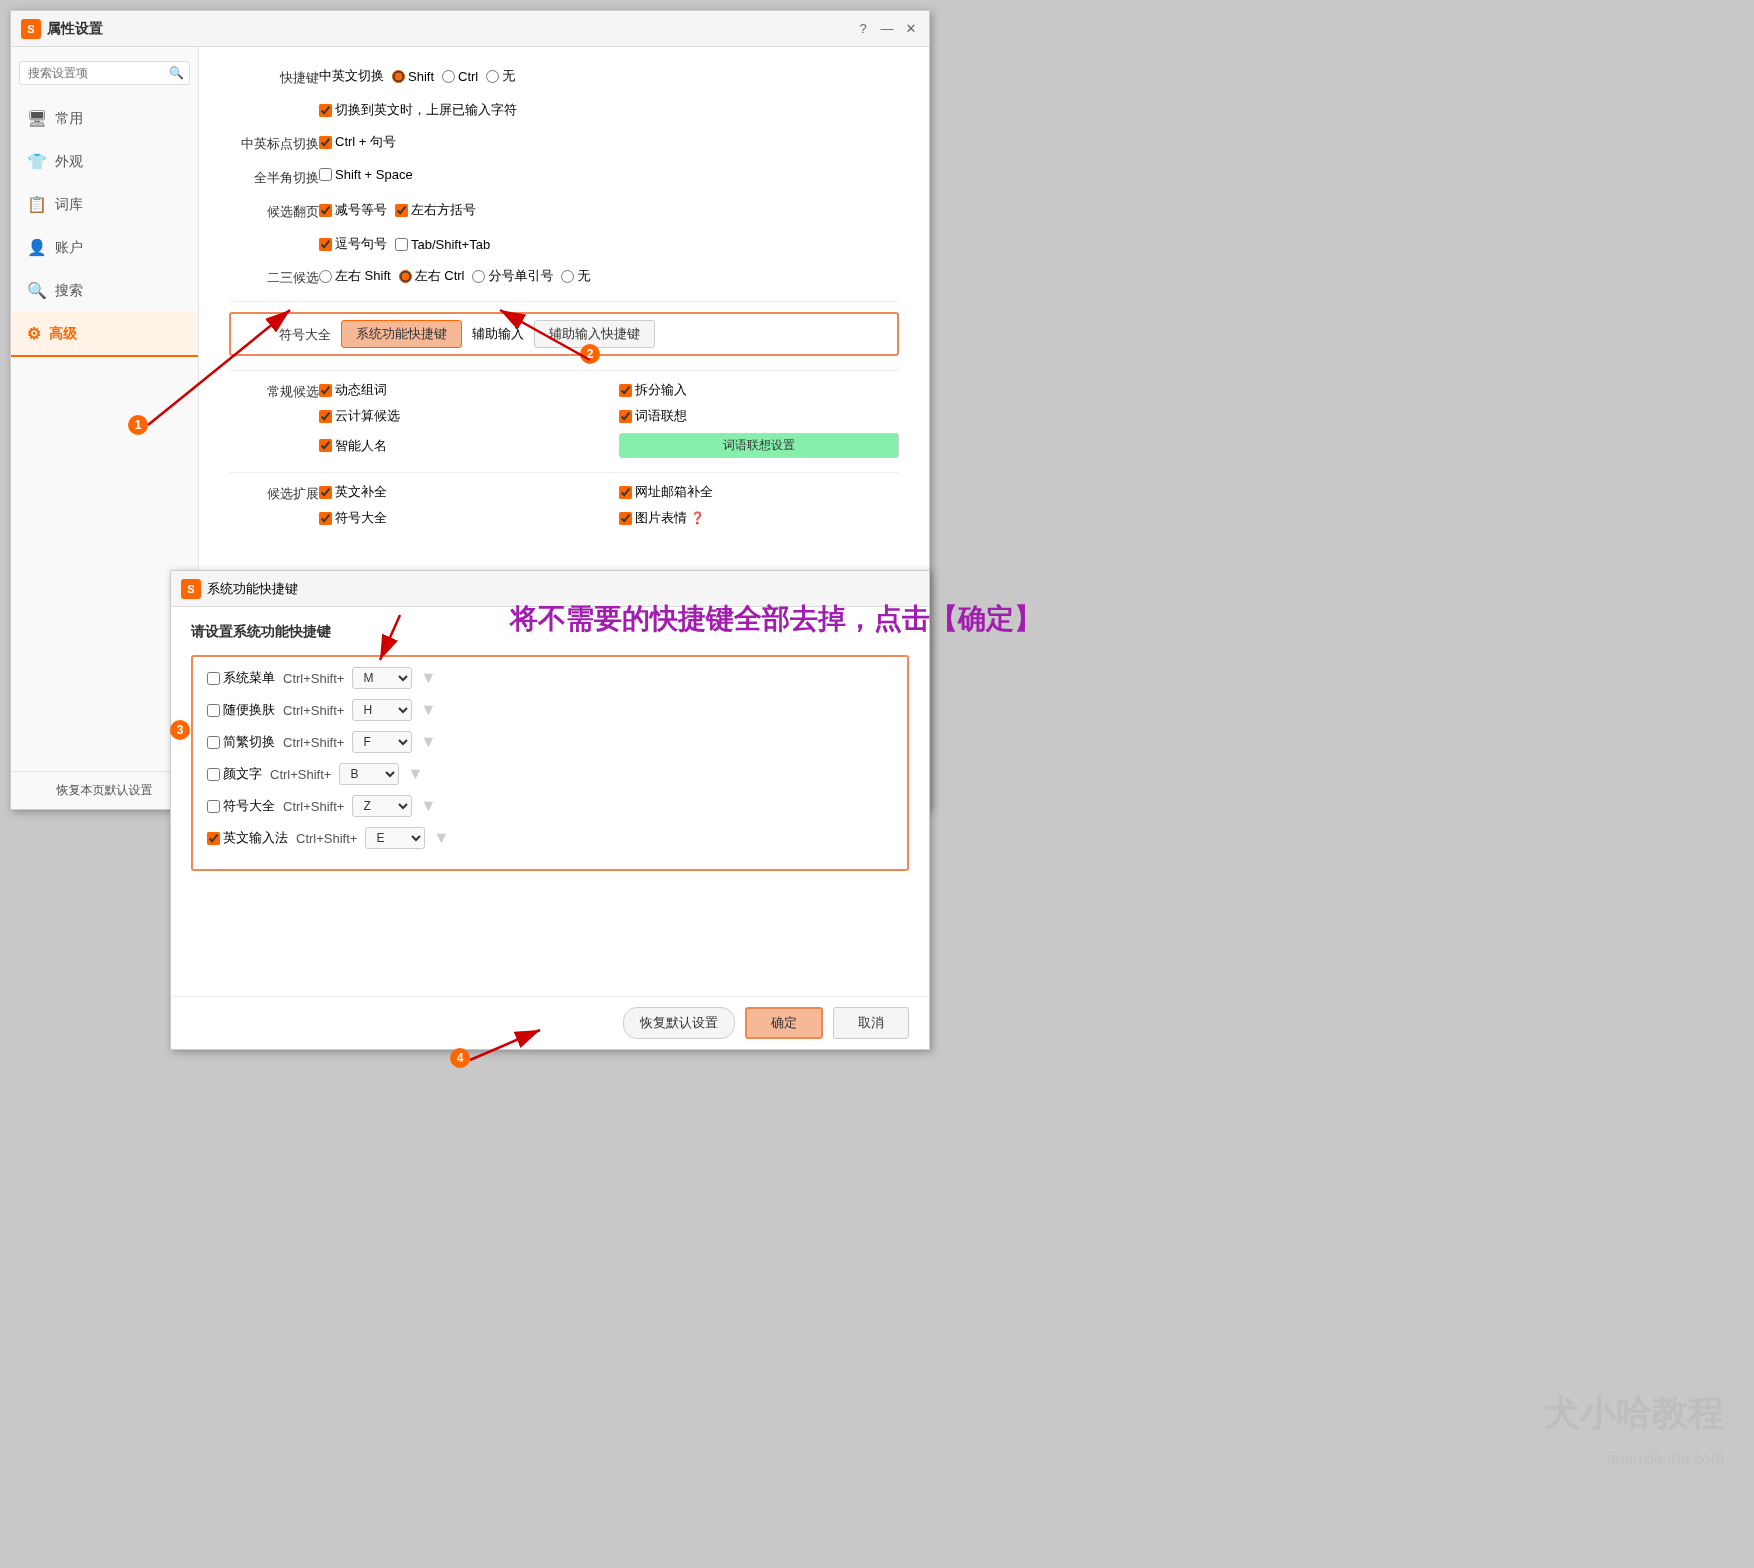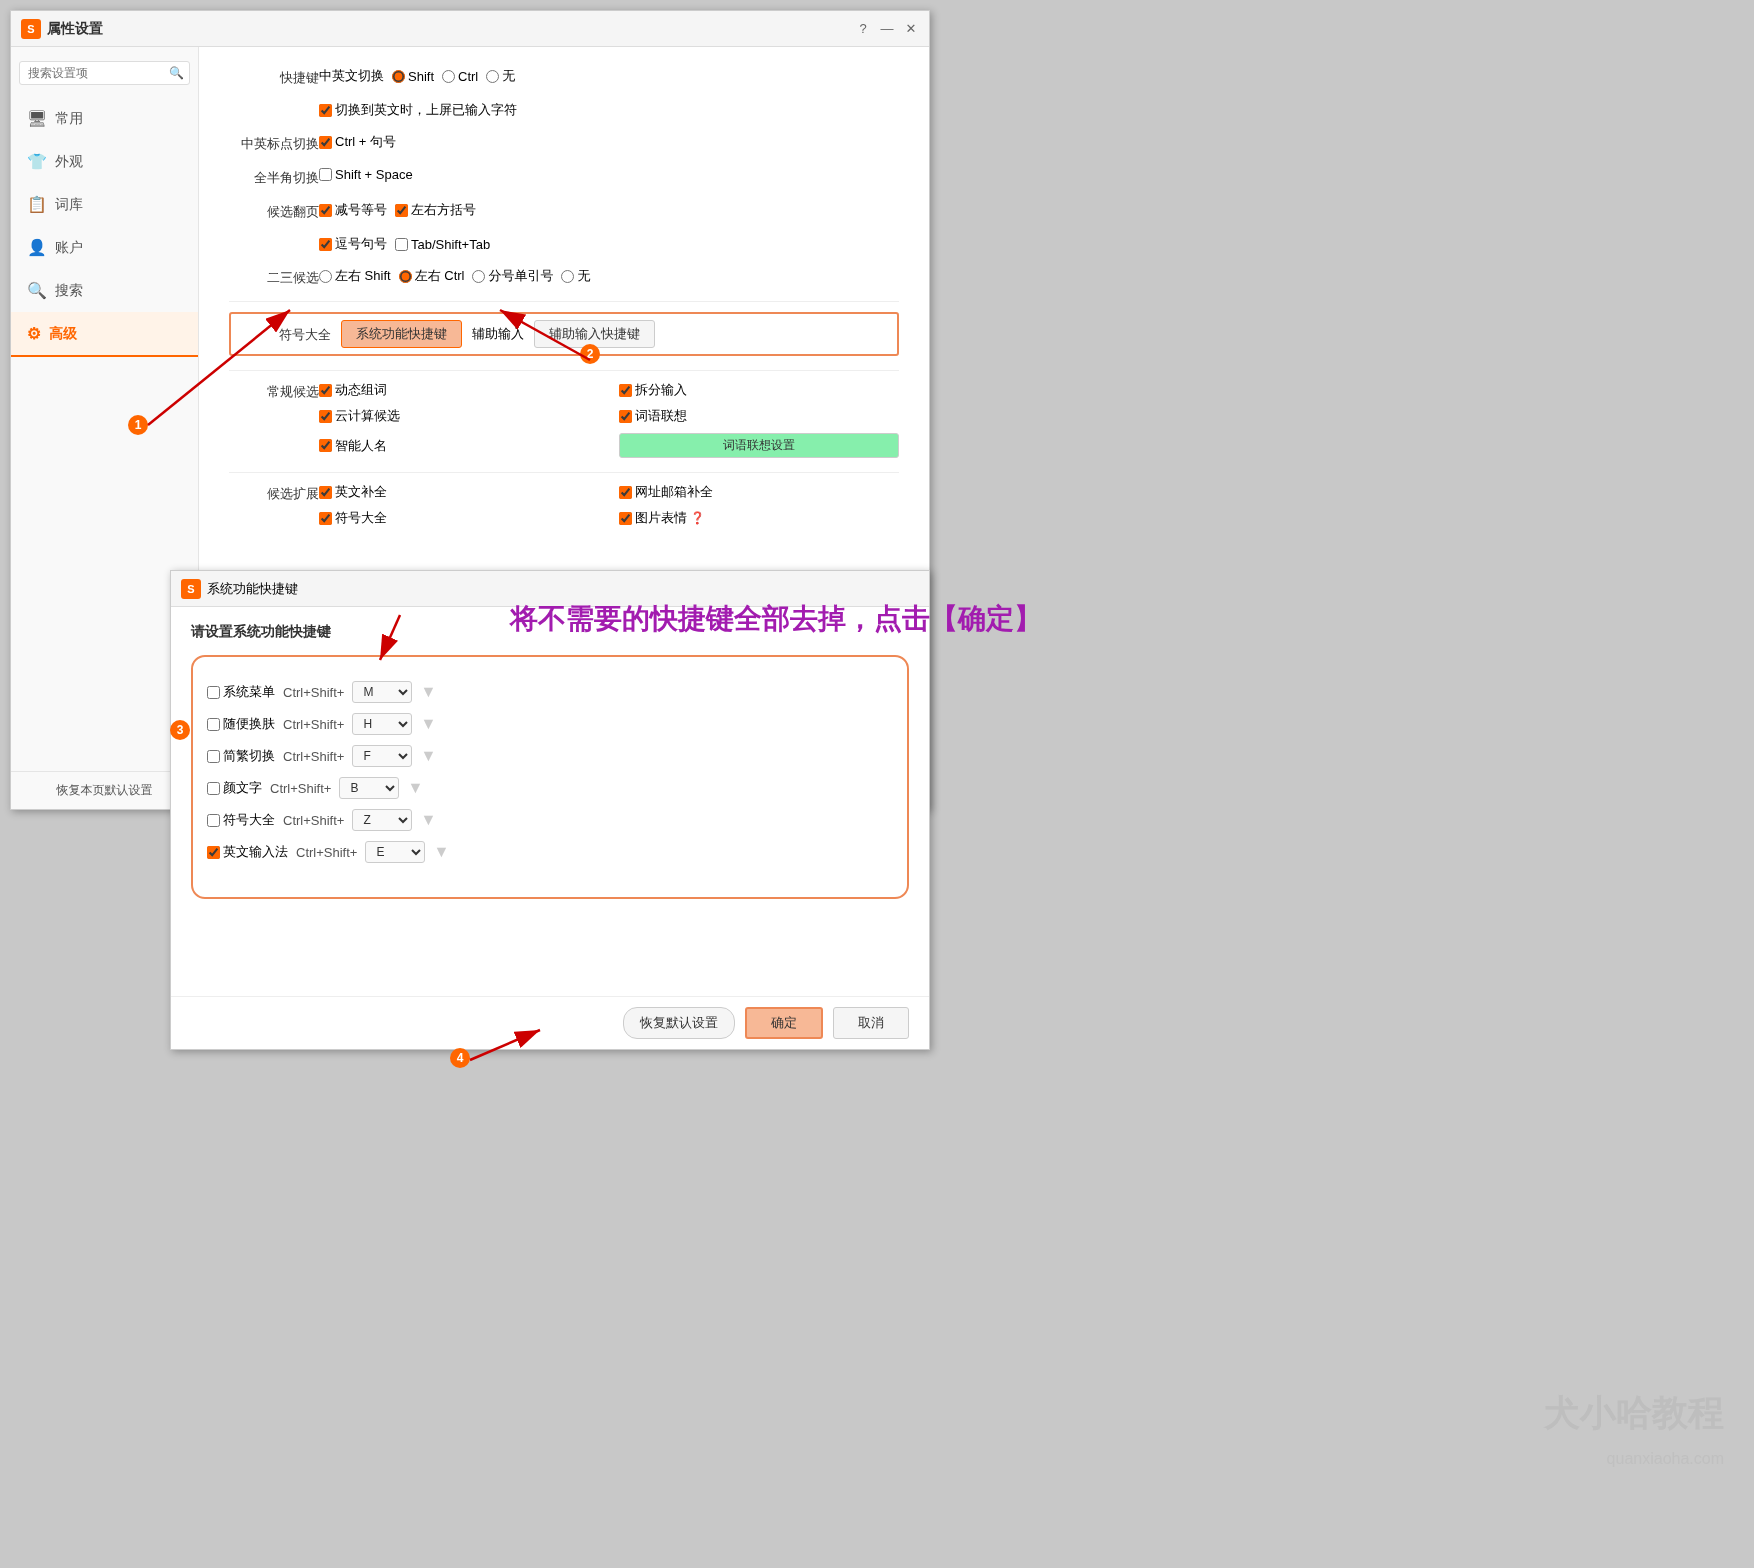--- a/index.html
+++ b/index.html
@@ -303,22 +303,22 @@
 
     .shortcut-title {
       font-weight: bold;
       font-size: 14px;
       margin-bottom: 14px;
       color: #333;
     }
 
     .shortcut-highlighted {
       border: 2px solid #e85;
-      border-radius: 14px;
-      padding: 24px 14px;
+      border-radius: 3px;
+      padding: 10px 14px;
       margin-bottom: 14px;
     }
 
     .shortcut-item {
       display: flex;
       align-items: center;
       margin-bottom: 10px;
       gap: 8px;
     }
 

